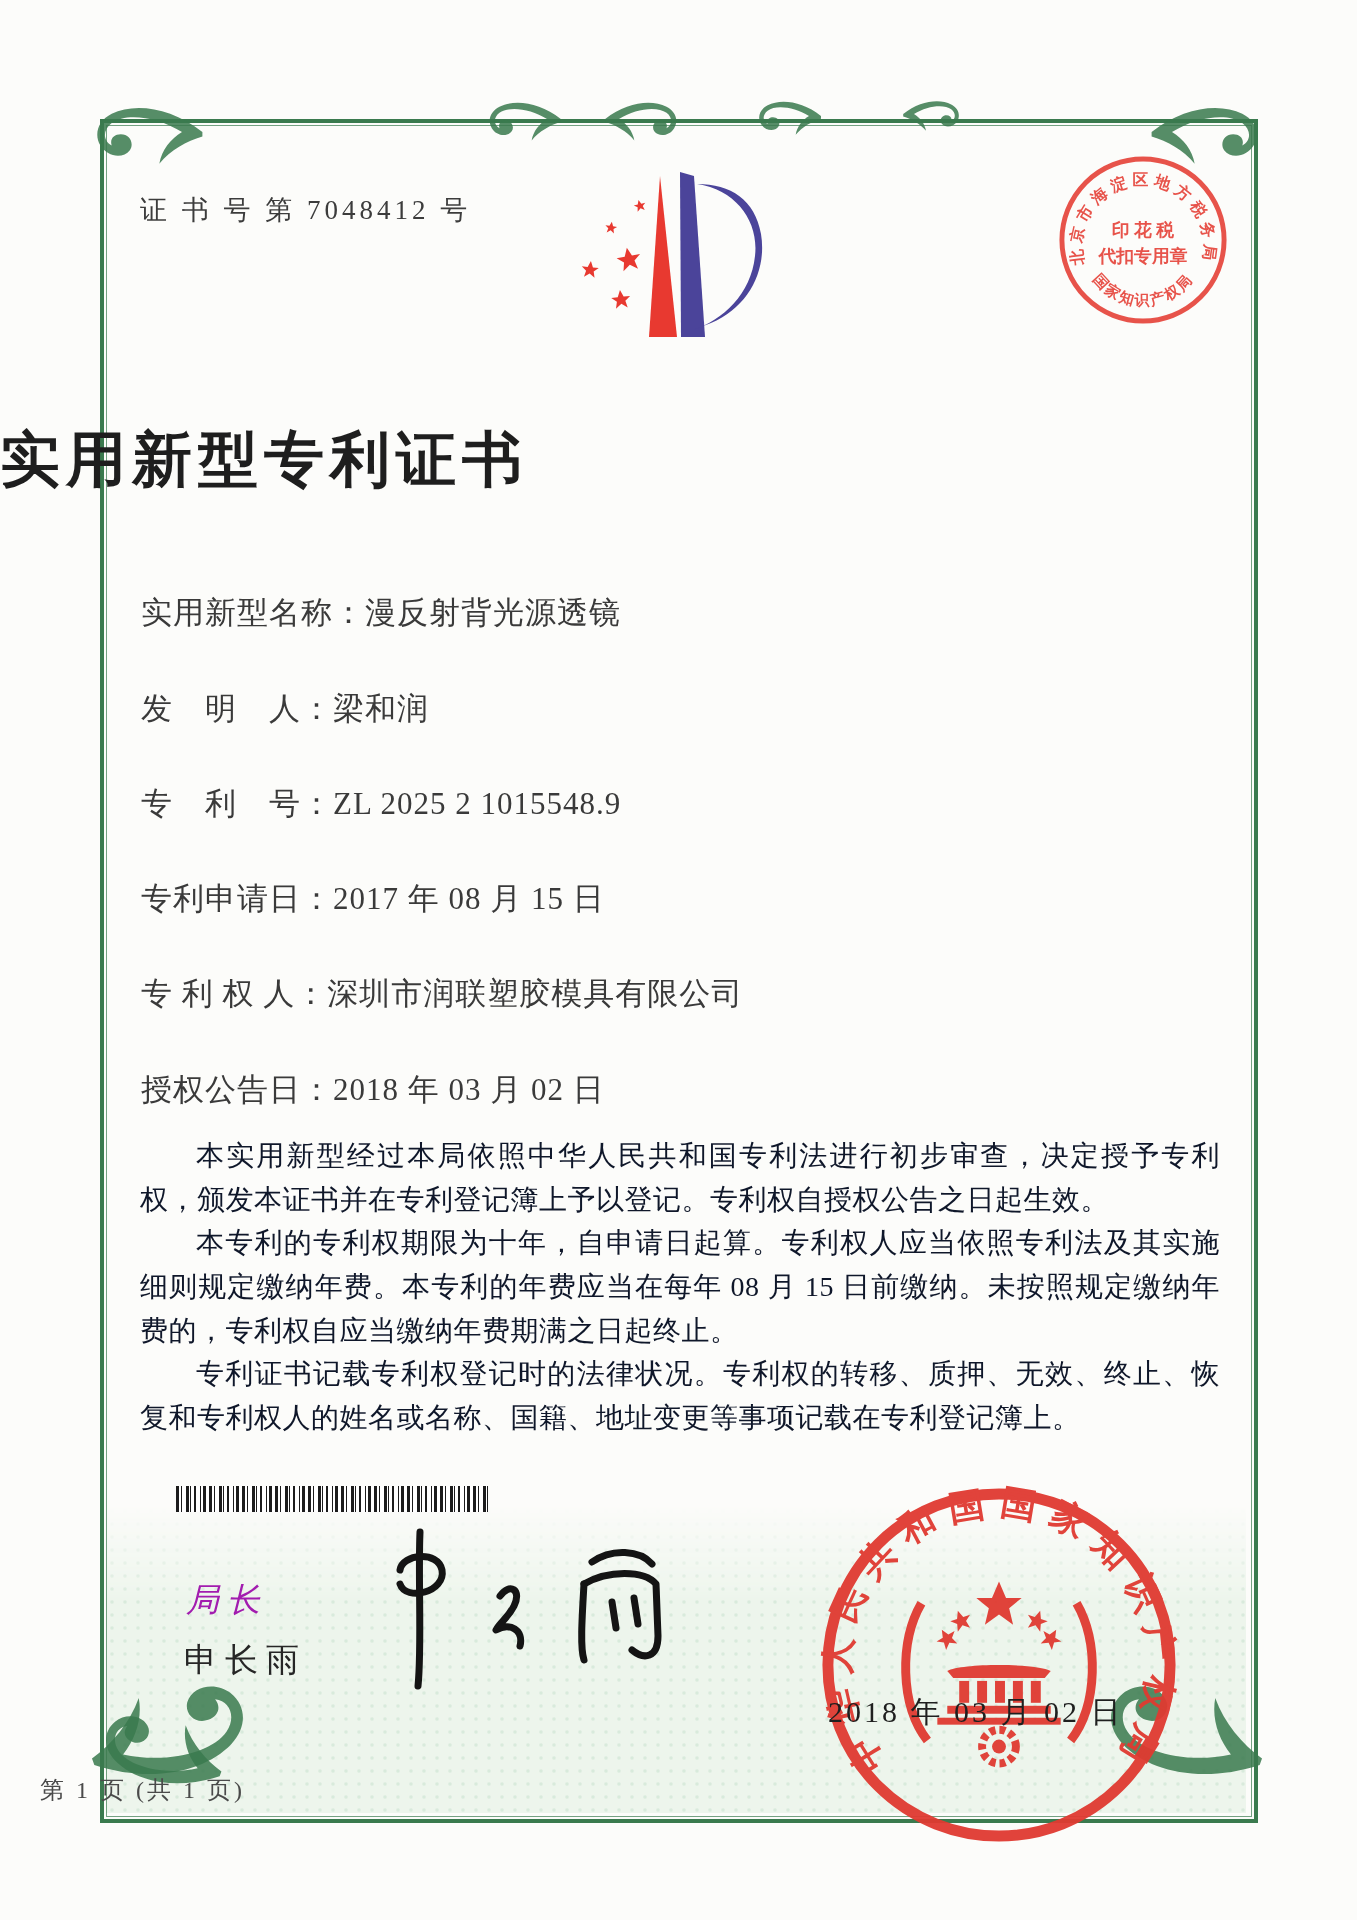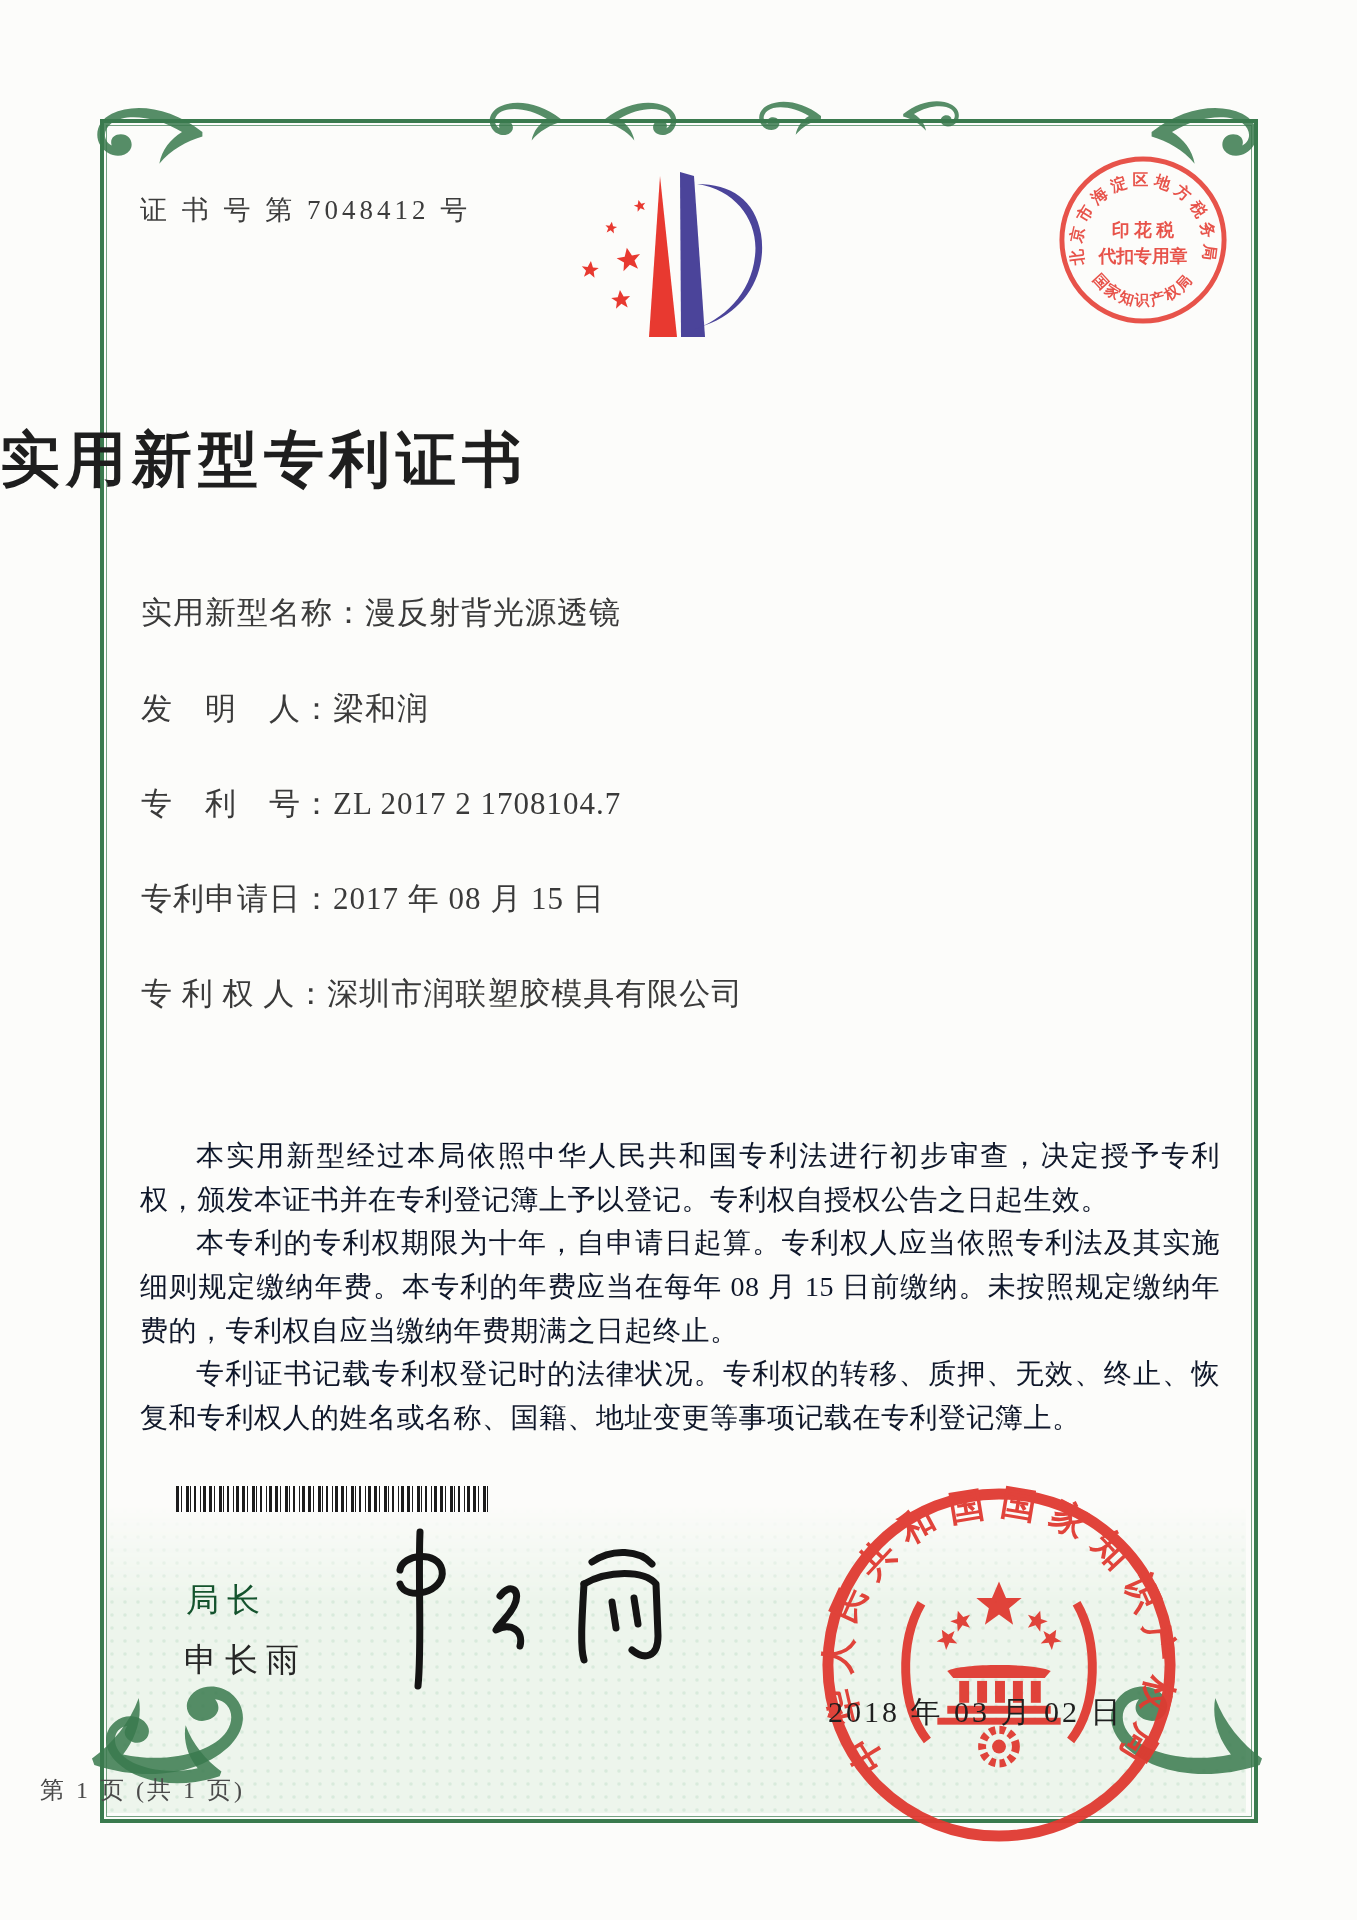--- a/index.html
+++ b/index.html
@@ -43,22 +43,22 @@
   .paras{position:absolute;left:140px;top:1134px;width:1080px;font-size:28px;line-height:1.56;
          color:#0f172a;text-align:justify;letter-spacing:.5px;z-index:10;}
   .paras p{margin:0;text-indent:2em;}
   
   .barcode{position:absolute;left:176px;top:1486px;width:312px;height:26px;z-index:10;
     background:repeating-linear-gradient(90deg,
       #1c1c1c 0 3px,#fff 3px 5px,#1c1c1c 5px 6px,#fff 6px 10px,
       #1c1c1c 10px 13px,#fff 13px 14px,#1c1c1c 14px 15px,#fff 15px 18px,
       #1c1c1c 18px 20px,#fff 20px 24px,#1c1c1c 24px 25px,#fff 25px 27px,
       #1c1c1c 27px 30px,#fff 30px 33px);}
-  .signer-title{position:absolute;left:186px;top:1578px;font-size:33px;color:#14532d;letter-spacing:8px;
-                font-family:"Liberation Sans","DejaVu Sans",sans-serif;z-index:10;}
+  .signer-title{position:absolute;left:186px;top:1578px;font-size:33px;color:#a21caf;letter-spacing:8px;
+                font-family:"Liberation Sans","DejaVu Sans",sans-serif;z-index:10;font-style:italic;}
   .signer-name{position:absolute;left:184px;top:1638px;font-size:33px;color:#262626;letter-spacing:8px;
                font-family:Liberation Serif, serif;z-index:10;}
   .signature{position:absolute;left:372px;top:1518px;width:340px;height:190px;z-index:12;}
   .signature path{stroke:#141414;stroke-width:7;fill:none;stroke-linecap:round;stroke-linejoin:round;}
   .seal{position:absolute;left:810px;top:1476px;width:378px;height:378px;opacity:.95;z-index:20;}
   .seal .ln{stroke:var(--seal-red);fill:none;}
   .seal .fl{fill:var(--seal-red);}
   .seal text{fill:var(--seal-red);font-weight:bold;}
   .issue-date{position:absolute;left:828px;top:1692px;font-size:30px;letter-spacing:3px;color:#1f1f1f;z-index:30;}
   .footer{position:absolute;left:40px;top:1774px;width:1180px;text-align:left;font-size:24px;
@@ -143,27 +143,30 @@
 
   <div class="title">实用新型专利证书</div>
 
   <div class="field f0">
     <span>实用新型名称：</span><span>漫反射背光源透镜</span>
   </div>
   <div class="field f1">
     <span>发　明　人：</span><span>梁和润</span>
   </div>
   <div class="field f2">
-    <span>专　利　号：</span><span>ZL 2017 2 1708104.7</span>
+    <span>专　利　号：</span><span>ZL 2025 2 1015548.9</span>
   </div>
   <div class="field f3">
     <span>专利申请日：</span><span>2017 年 08 月 15 日</span>
   </div>
   <div class="field f4">
     <span>专 利 权 人：</span><span>深圳市润联塑胶模具有限公司</span>
+  </div>
+  <div class="field f5">
+    <span>授权公告日：</span><span>2018 年 03 月 02 日</span>
   </div>
 
   <div class="paras">
     <p>本实用新型经过本局依照中华人民共和国专利法进行初步审查，决定授予专利权，颁发本证书并在专利登记簿上予以登记。专利权自授权公告之日起生效。</p>
     <p>本专利的专利权期限为十年，自申请日起算。专利权人应当依照专利法及其实施细则规定缴纳年费。本专利的年费应当在每年 08 月 15 日前缴纳。未按照规定缴纳年费的，专利权自应当缴纳年费期满之日起终止。</p>
     <p>专利证书记载专利权登记时的法律状况。专利权的转移、质押、无效、终止、恢复和专利权人的姓名或名称、国籍、地址变更等事项记载在专利登记簿上。</p>
   </div>
 
   <div class="barcode"></div>
 

